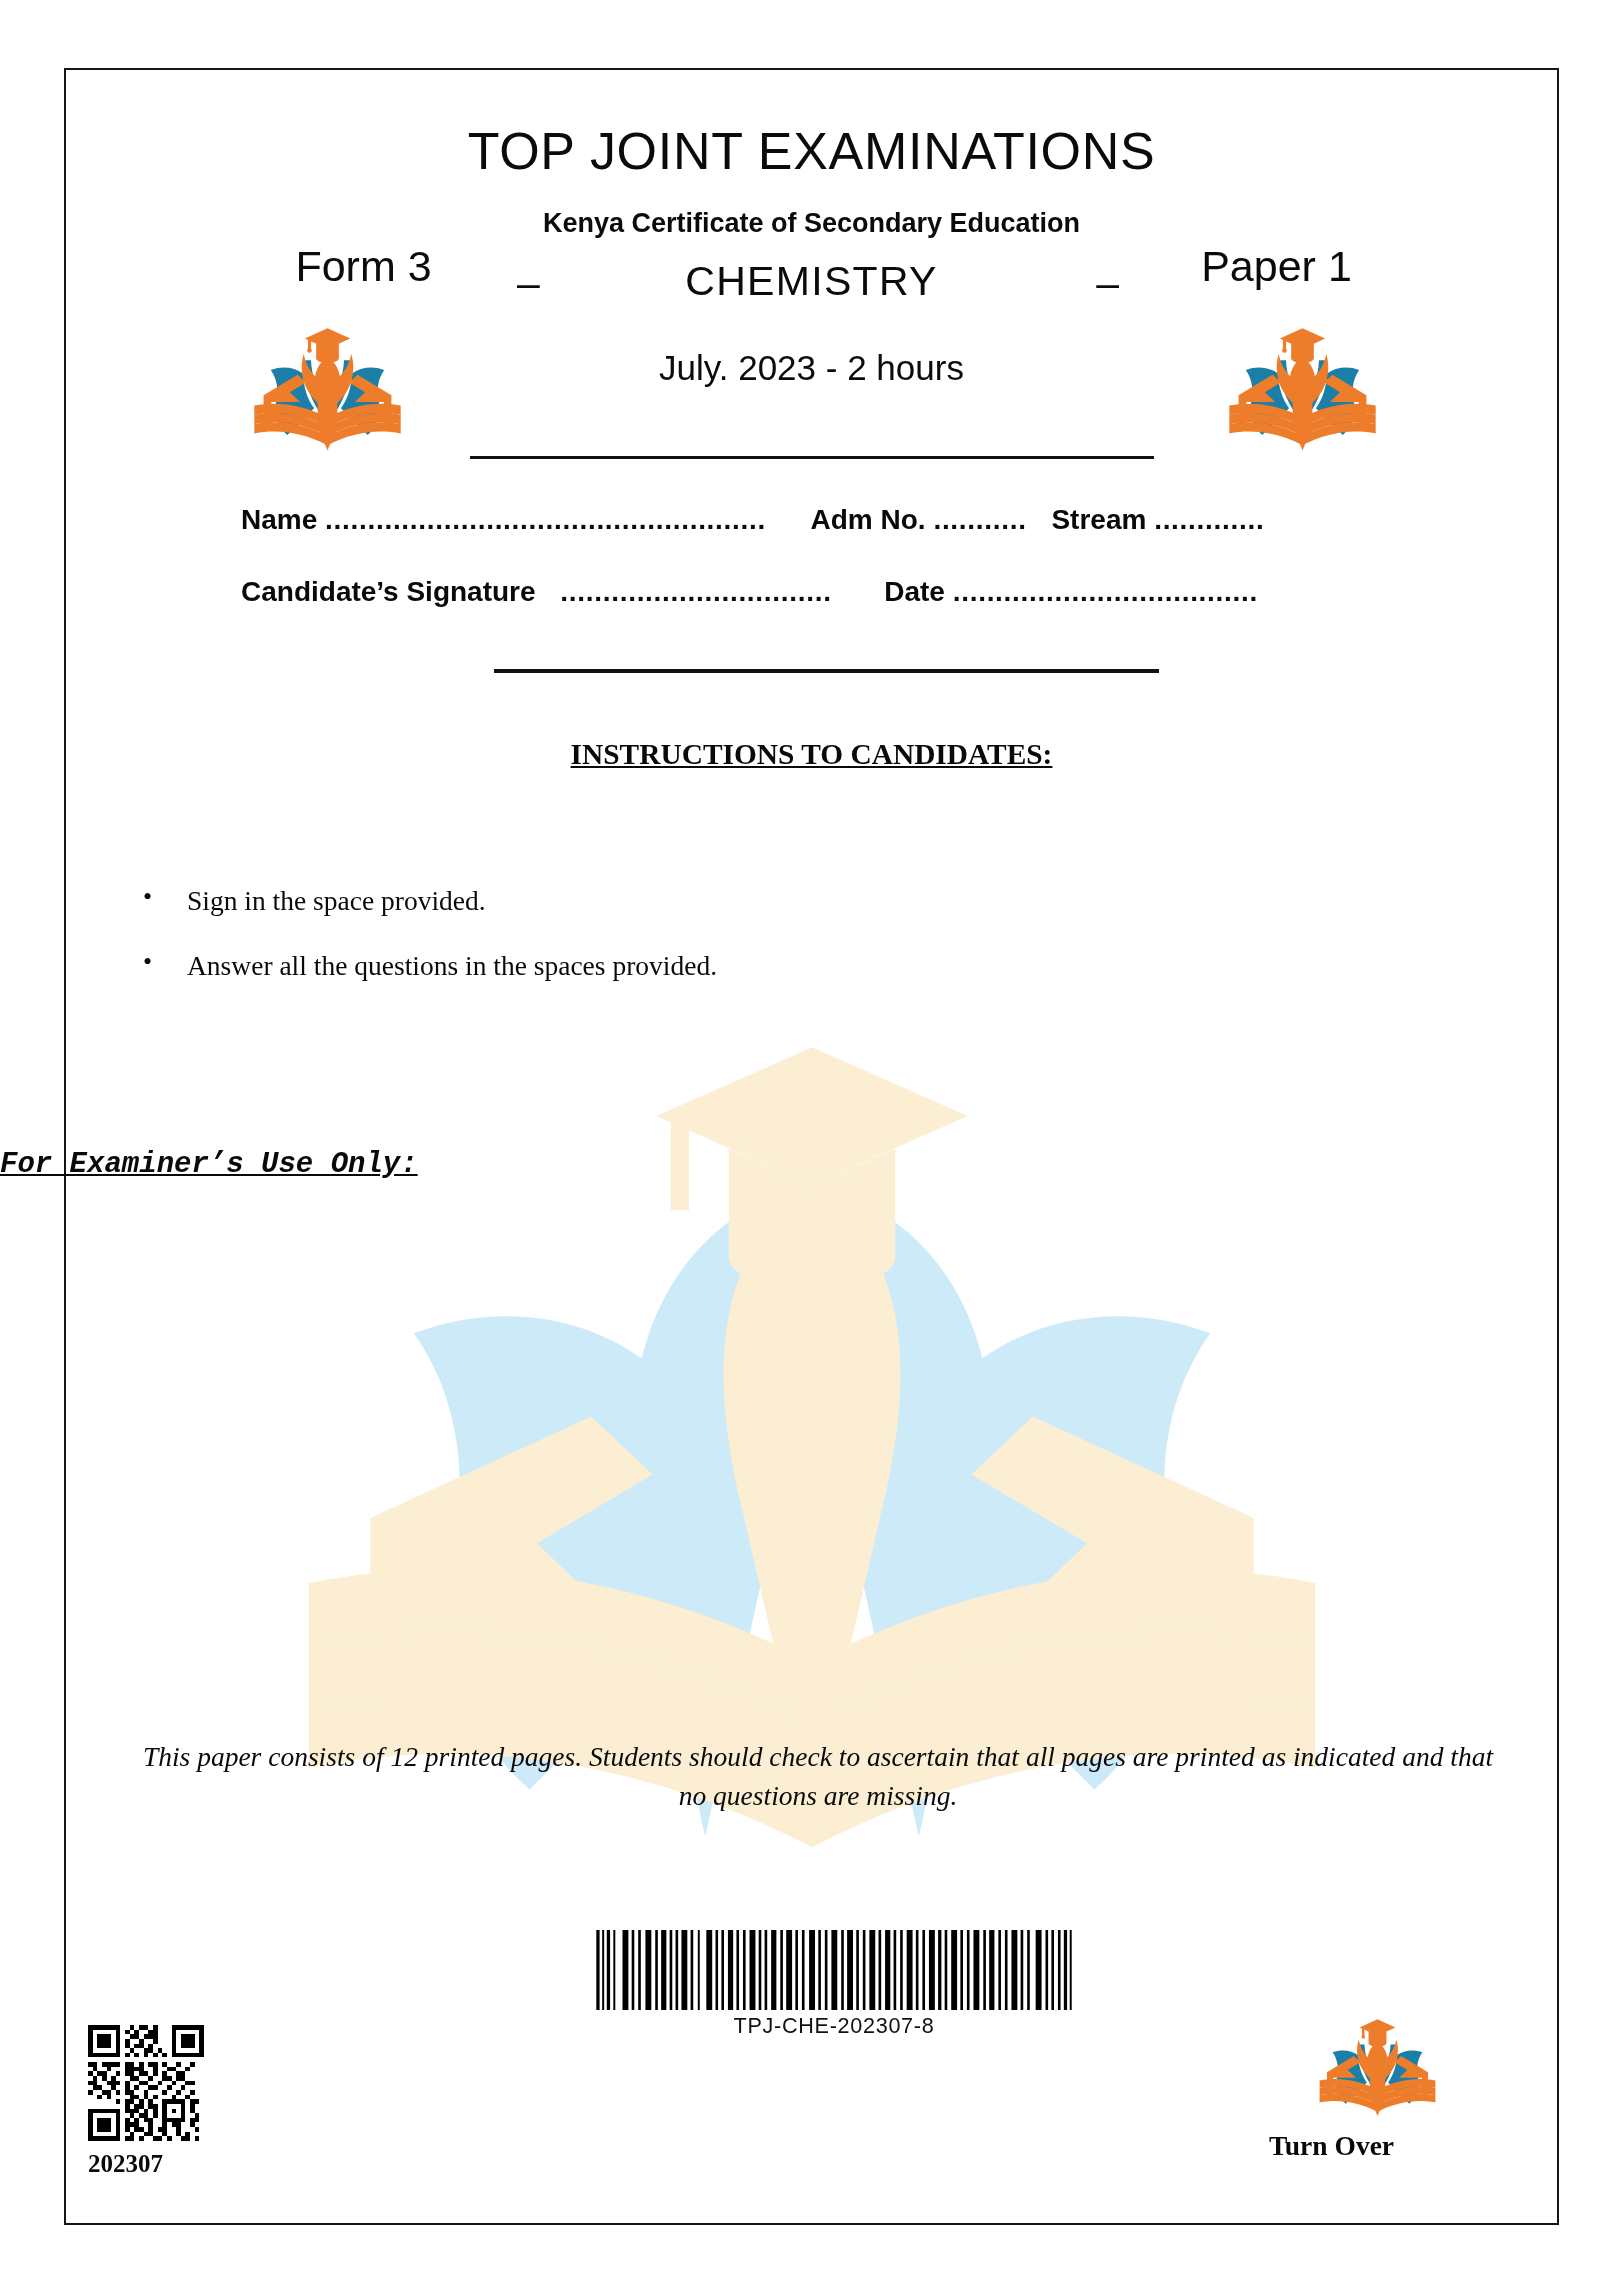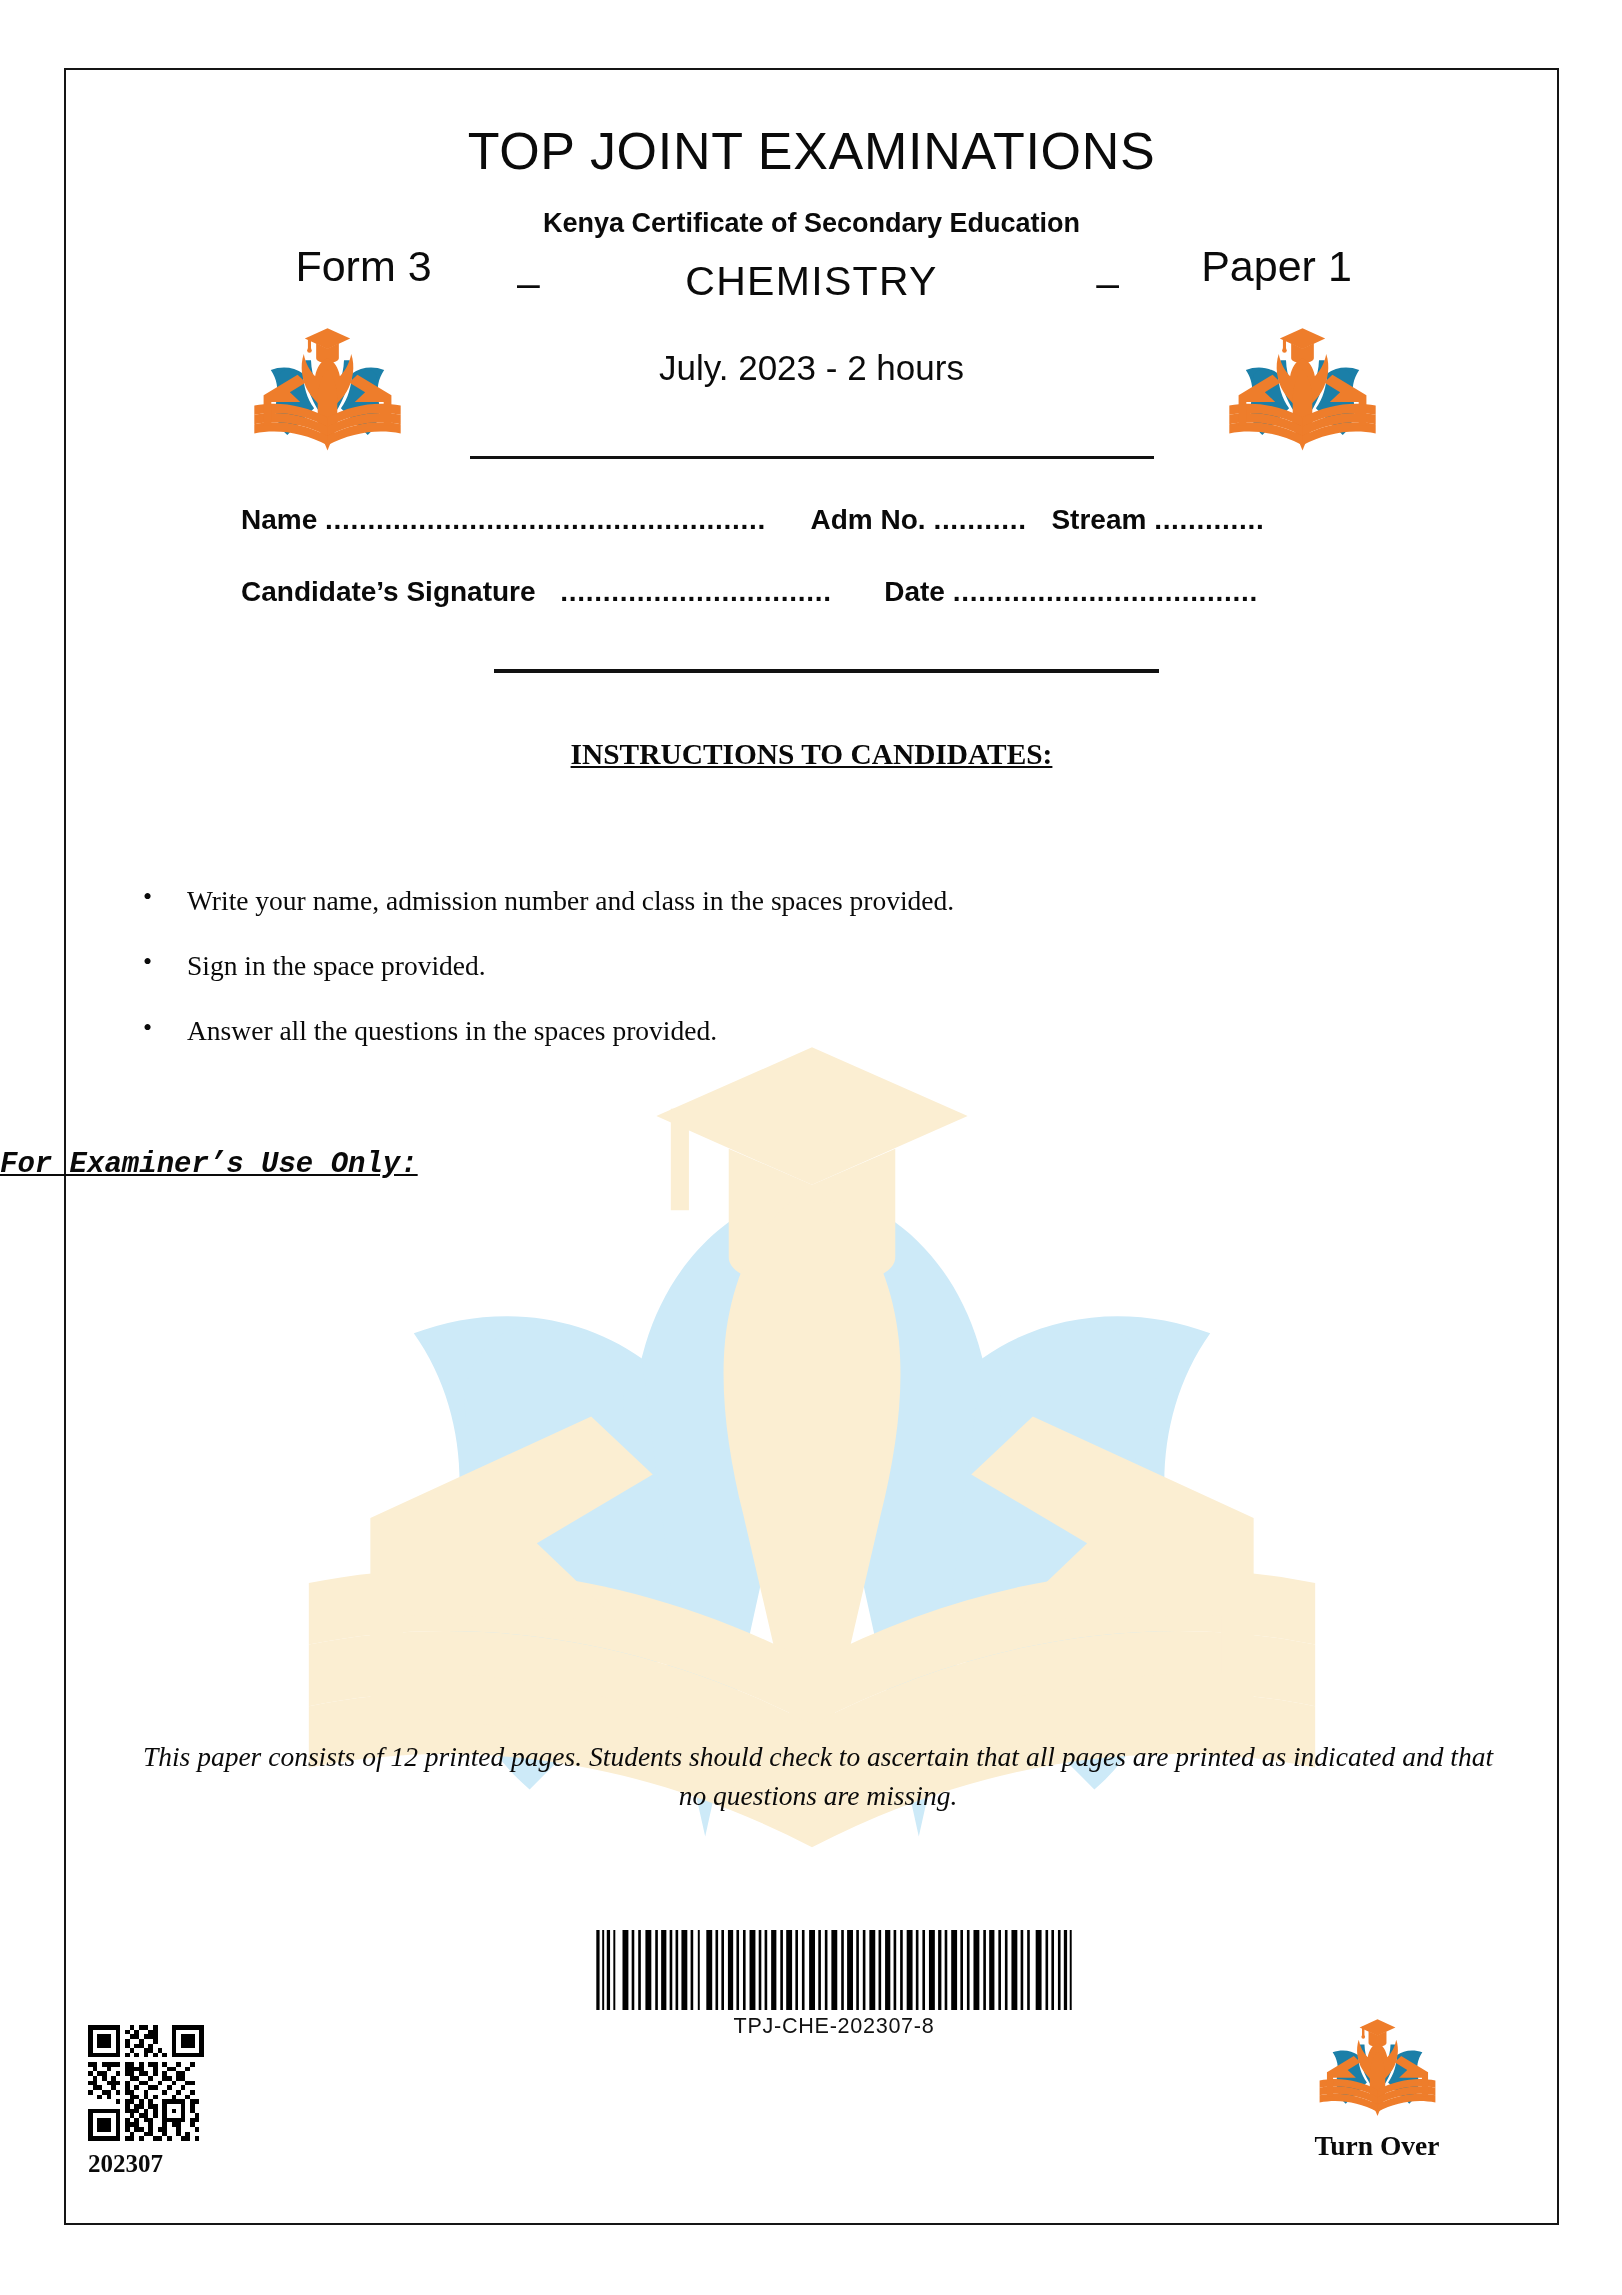--- a/index.html
+++ b/index.html
@@ -307,21 +307,21 @@
     font-weight: bold;
     color: #0a0a0a;
   }
 
   
   #turnover-block {
     position: absolute;
     left: 1269px;
     top: 2012px;
     width: 216px;
-    text-align: center;
+    text-align: left;
   }
   #turnover-logo {
     width: 137px;
     height: 106px;
     margin: 0 auto;
     display: block;
   }
   #turnover-text {
     margin-top: 11.8px;
     font-size: 27.5px;
@@ -450,21 +450,20 @@
     <span class="dots">................................</span>
     <span style="display:inline-block;width:37px"></span>
     <span>Date</span>
     <span class="dots">....................................</span>
   </div>
 
   <div class="rule-b"></div>
 
   <div class="instr-title">INSTRUCTIONS TO CANDIDATES:</div>
   <ul class="instr-list">
-    <li>Write your name, admission number and class in the spaces provided.</li>
     <li>Sign in the space provided.</li>
     <li>Answer all the questions in the spaces provided.</li>
   </ul>
 
   <div class="exam-title">For Examiner’s Use Only:</div>
 
 
   <div class="page-note">This paper consists of 12 printed pages. Students should check to ascertain that all pages are printed as indicated and that no questions are missing.</div>
 
   <div id="barcode-block">

